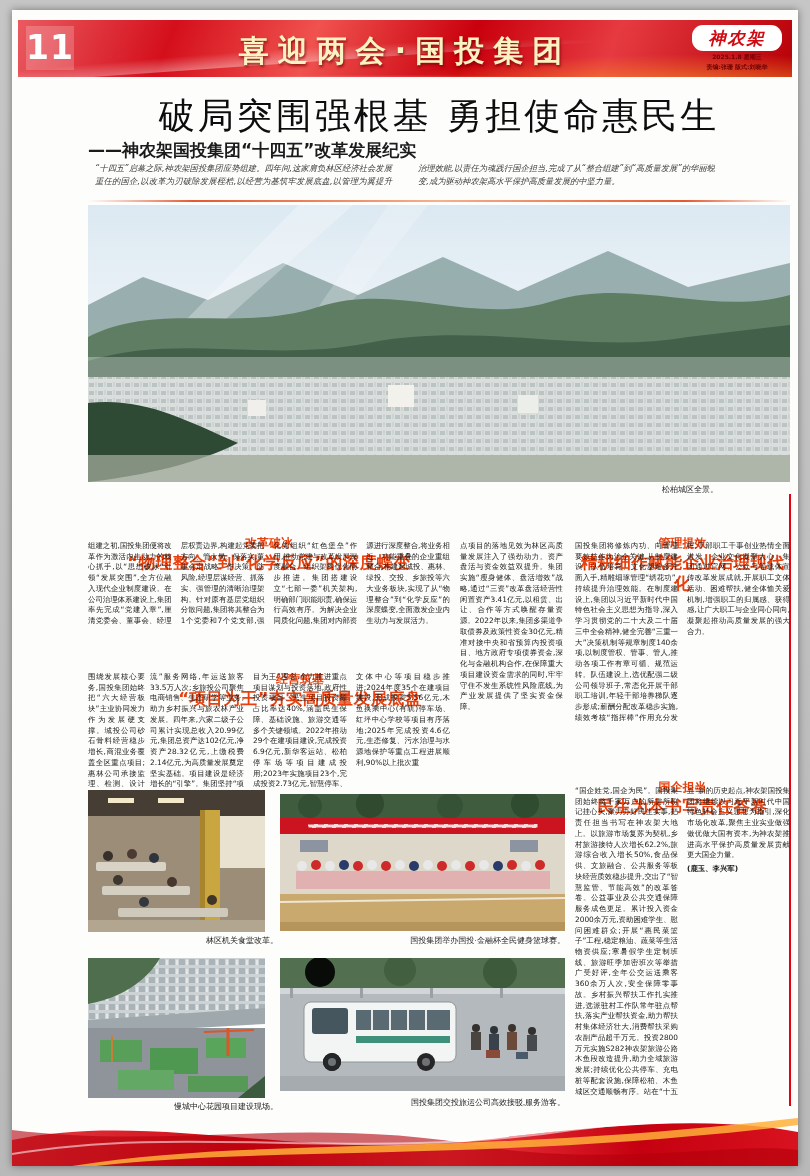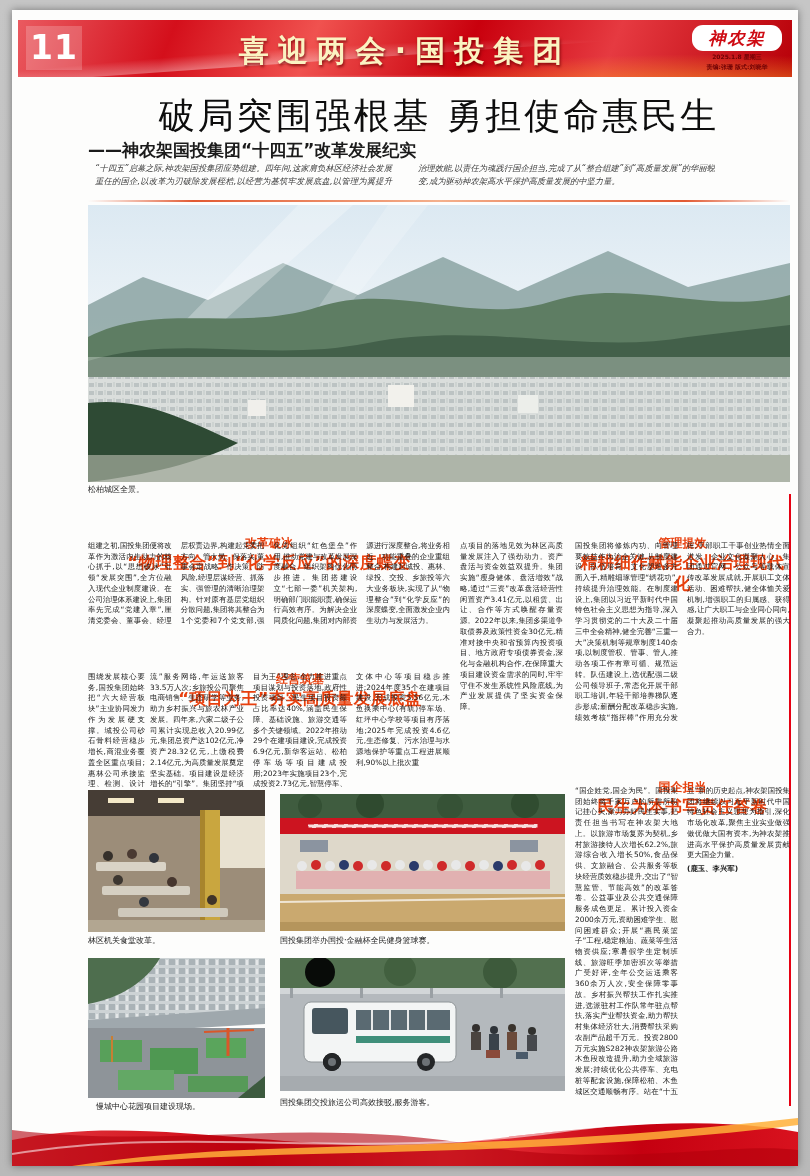--- a/index.html
+++ b/index.html
@@ -9,42 +9,42 @@
 
   
   .banner{position:absolute;left:18px;top:20px;width:774px;height:57px;overflow:hidden;
     background:
       radial-gradient(130% 220% at 88% 135%, rgba(255,200,40,.9) 0%, rgba(255,160,40,.45) 16%, rgba(255,160,40,0) 34%),
       linear-gradient(112deg,#ea5a60 0%,#d40f1b 20%,#f0524f 38%,#c9000d 58%,#e63a41 76%,#b70008 100%);}
   .banner::before{content:"";position:absolute;left:-8%;top:-60%;width:120%;height:120%;
     background:radial-gradient(60% 45% at 30% 110%, rgba(255,255,255,.55), rgba(255,255,255,0) 70%);transform:rotate(-4deg);}
   .banner::after{content:"";position:absolute;left:0;bottom:-10px;width:105%;height:22px;
     background:radial-gradient(70% 160% at 45% 160%, rgba(255,255,255,.95) 40%, rgba(255,255,255,0) 72%);}
-  .page-num{position:absolute;left:8px;top:6px;width:56px;height:44px;line-height:44px;text-align:center;
+  .page-num{position:absolute;left:8px;top:6px;width:48px;height:44px;line-height:44px;text-align:center;
     font-size:33px;font-weight:bold;color:#ffffff;background:rgba(255,255,255,.2);letter-spacing:1px;}
   .banner-title{position:absolute;left:0;right:0;top:11px;text-align:center;font-size:30px;font-weight:bold;
     color:#fbf3c2;letter-spacing:9px;text-shadow:1px 2px 3px rgba(110,0,0,.75);}
   .masthead{position:absolute;right:10px;top:5px;width:90px;text-align:center;}
   .mast-logo{display:block;background:#ffffff;border-radius:11px;height:26px;line-height:26px;
     color:#ce0b13;font-size:17px;font-weight:bold;font-style:italic;letter-spacing:2px;}
   .mast-line{display:block;font-size:6px;color:#6d0004;line-height:8px;margin-top:2px;font-weight:bold;}
 
   
   .headline{position:absolute;left:88px;top:92px;width:702px;text-align:center;font-size:36px;font-weight:400;
     color:#0d0d0d;letter-spacing:3px;}
   .subhead{position:absolute;left:88px;top:139px;width:702px;text-align:left;font-size:17px;font-weight:bold;color:#1b1b1b;}
   .intro{position:absolute;left:95px;top:162px;width:620px;height:36px;overflow:hidden;
     column-count:2;column-gap:26px;font-size:8.3px;line-height:1.55;font-style:italic;color:#3b3b3b;text-align:justify;}
   .divider{position:absolute;left:88px;top:200px;width:702px;height:2px;
     background:linear-gradient(to right,rgba(230,90,50,0),#e25a32 15%,#f4b08c 50%,#e25a32 85%,rgba(230,90,50,0));}
 
   
   .ph{position:absolute;overflow:hidden;}
   .ph svg{display:block;}
-  .caption{position:absolute;font-size:8px;color:#222;text-align:left;line-height:10px;}
+  .caption{position:absolute;font-size:8px;color:#222;text-align:right;line-height:10px;font-family:Liberation Serif, serif;}
 
   
   .lower{position:absolute;left:88px;top:494px;width:702px;height:620px;}
   .rule-right{position:absolute;left:701px;top:0;width:2px;height:612px;background:#e60012;}
   .kicker-block{position:absolute;text-align:center;color:#e8400e;font-weight:bold;line-height:1.3;}
   .kicker-block .k1{display:block;font-size:12px;margin-top:40px;}
   .kicker-block .k2{display:block;font-size:16.5px;letter-spacing:.5px;}
   .btxt{position:absolute;font-size:7.4px;line-height:1.45;color:#1a1a1a;text-align:justify;overflow:hidden;column-fill:auto;}
   .byline{display:block;text-align:left;font-weight:bold;margin-top:3px;padding-right:16px;}
 

